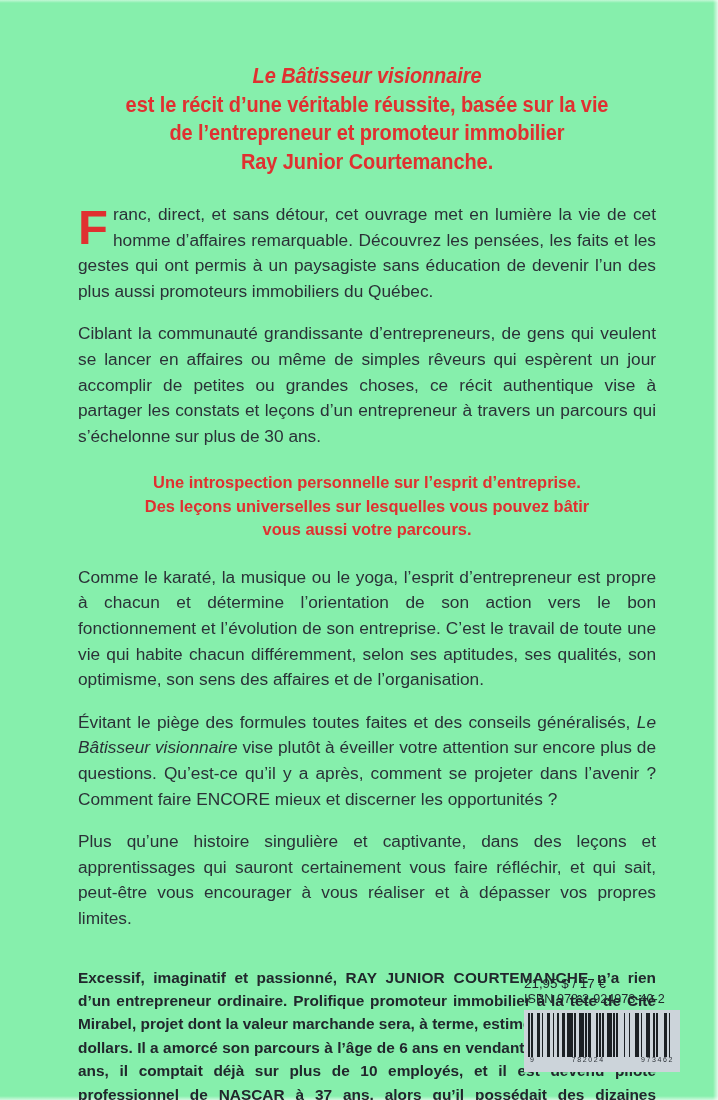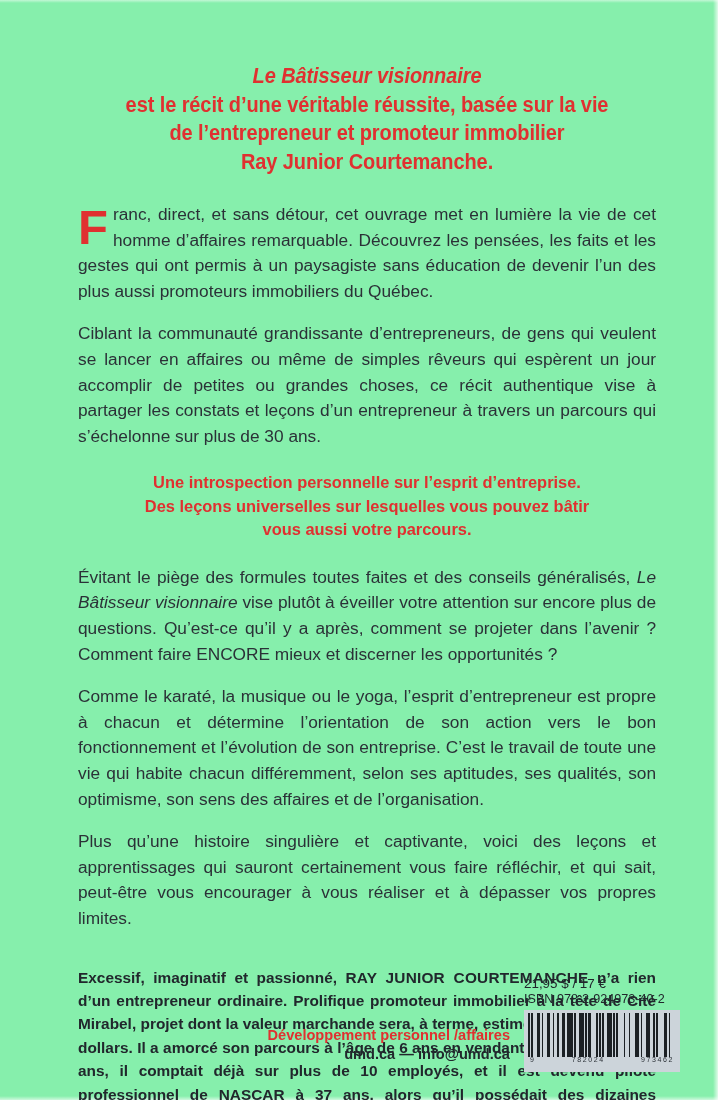--- a/index.html
+++ b/index.html
@@ -219,37 +219,33 @@
       <p>Ciblant la communauté grandissante d’entrepreneurs, de gens qui veulent se lancer en affaires ou même de simples rêveurs qui espèrent un jour accomplir de petites ou grandes choses, ce récit authentique vise à partager les constats et leçons d’un entrepreneur à travers un parcours qui s’échelonne sur plus de 30 ans.</p>
     </div>
 
     <div class="callout">
       <span class="ln">Une introspection personnelle sur l’esprit d’entreprise.</span>
       <span class="ln">Des leçons universelles sur lesquelles vous pouvez bâtir</span>
       <span class="ln">vous aussi votre parcours.</span>
     </div>
 
     <div class="body-text" style="margin-top:0">
+      <p>Comme le karaté, la musique ou le yoga, l’esprit d’entrepreneur est propre à chacun et détermine l’orientation de son action vers le bon fonctionnement et l’évolution de son entreprise. C’est le travail de toute une vie qui habite chacun différemment, selon ses aptitudes, ses qualités, son optimisme, son sens des affaires et de l’organisation.</p>
+
       <p><span>Évitant le piège des formules toutes faites et des conseils généralisés, </span><span class="ital">Le Bâtisseur visionnaire</span><span> vise plutôt à éveiller votre attention sur encore plus de questions. Qu’est-ce qu’il y a après, comment se projeter dans l’avenir ? Comment faire ENCORE mieux et discerner les opportunités ?</span></p>
 
-      <p>Comme le karaté, la musique ou le yoga, l’esprit d’entrepreneur est propre à chacun et détermine l’orientation de son action vers le bon fonctionnement et l’évolution de son entreprise. C’est le travail de toute une vie qui habite chacun différemment, selon ses aptitudes, ses qualités, son optimisme, son sens des affaires et de l’organisation.</p>
-
-      <p>Plus qu’une histoire singulière et captivante, voici des leçons et apprentissages qui sauront certainement vous faire réfléchir, et qui sait, peut-être vous encourager à vous réaliser et à dépasser vos propres limites.</p>
+      <p>Plus qu’une histoire singulière et captivante, dans des leçons et apprentissages qui sauront certainement vous faire réfléchir, et qui sait, peut-être vous encourager à vous réaliser et à dépasser vos propres limites.</p>
     </div>
 
     <div class="bio"><span>Excessif, imaginatif et passionné, </span><span class="caps">RAY JUNIOR COURTEMANCHE</span><span> n’a rien d’un entrepreneur ordinaire. Prolifique promoteur immobilier à la tête de Cité Mirabel, projet dont la valeur marchande sera, à terme, estimée à 2 milliards de dollars. Il a amorcé son parcours à l’âge de 6 ans en vendant des t-shirts ; à 14 ans, il comptait déjà sur plus de 10 employés, et il est devenu pilote professionnel de NASCAR à 37 ans, alors qu’il possédait des dizaines d’entreprises, allant de l’aménagement paysager, à la construction et l’aviation.</span></div>
 
   </div>
 
   <div class="footer">
 
-    <div class="imprint">
-      <div class="line1">Développement personnel /affaires</div>
-      <div class="line2">umd.ca — info@umd.ca</div>
-    </div>
 
     <div class="price-block">
       <div class="price">21,95 $ / 17 €</div>
       <div class="isbn">ISBN 978-2-924973-40-2</div>
     </div>
 
     <div class="barcode-wrap">
       <div class="barcode-bars" id="barcode-bars">
           <i style="width: 1.55px; background: rgb(27, 32, 36);"></i>
           <i style="width: 1.55px; background: transparent;"></i>

